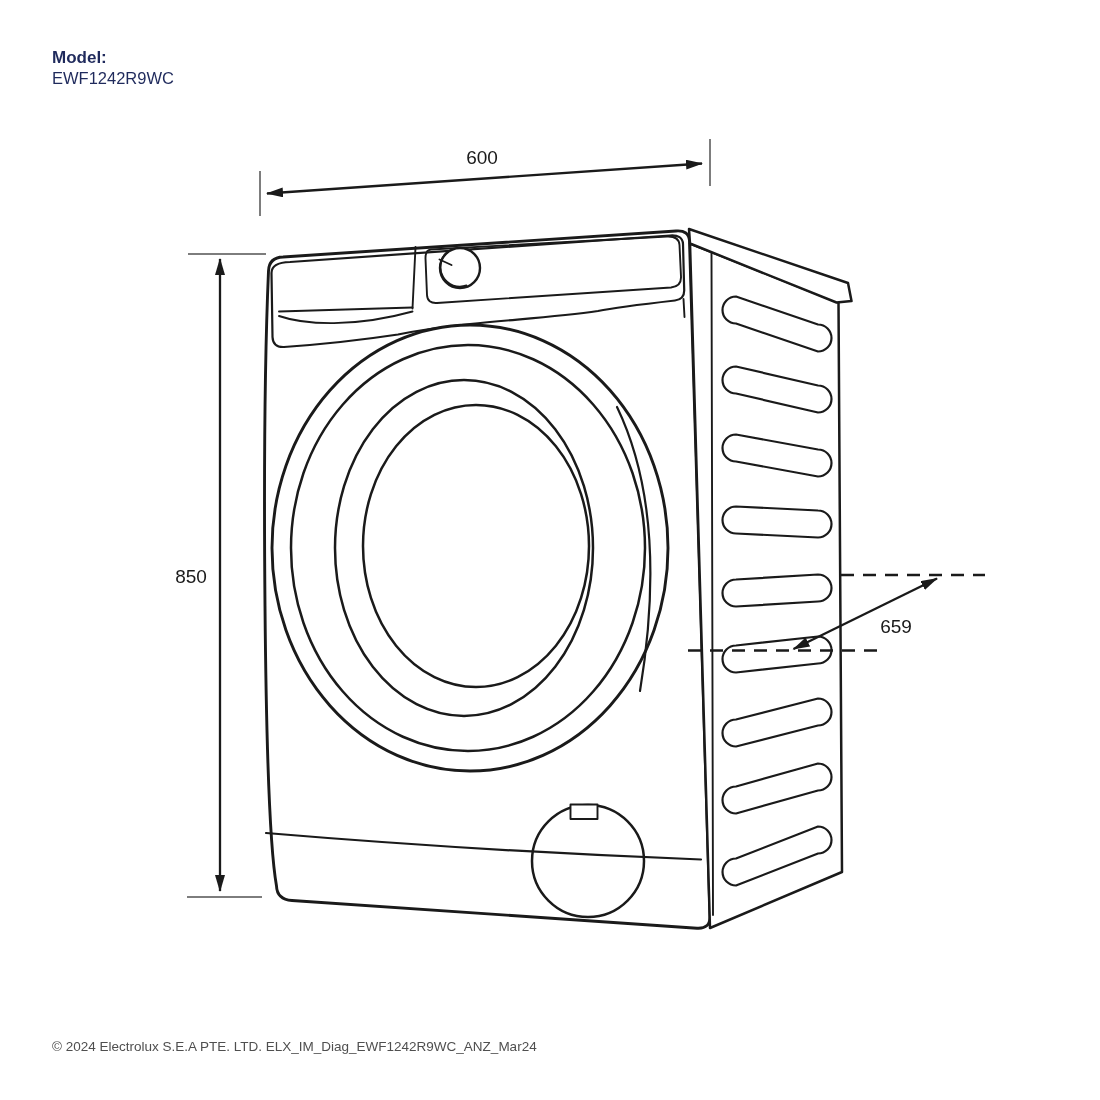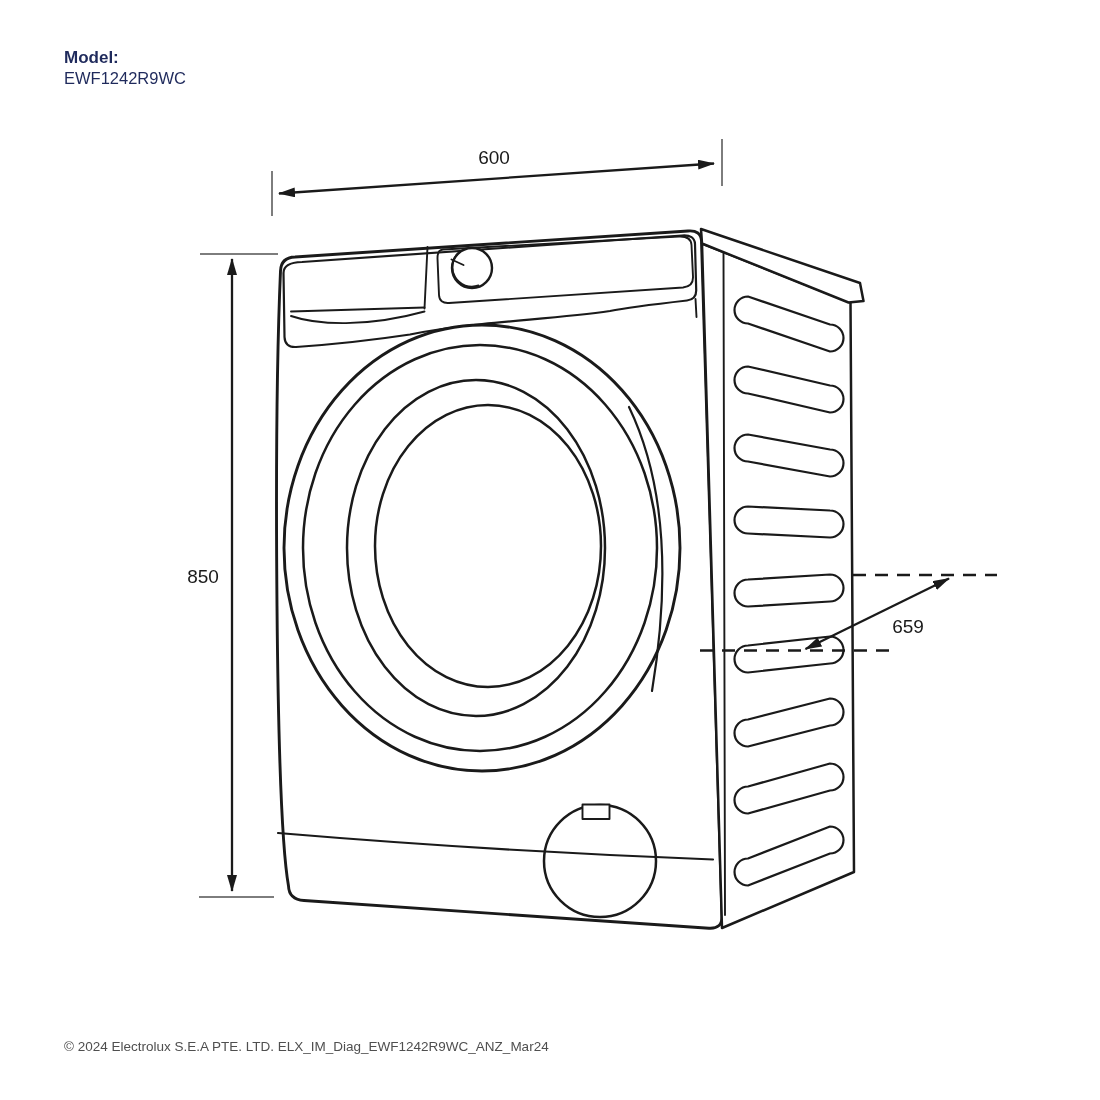--- a/index.html
+++ b/index.html
@@ -1,17 +1,17 @@
 <!DOCTYPE html>
 <html><head>
 <meta charset="utf-8">
 <style>
   html,body{margin:0;padding:0;background:#ffffff;}
   .page{position:relative;width:988px;height:1100px;background:#ffffff;overflow:hidden;
-        font-family:"Liberation Sans", sans-serif;margin-left:12px;}
+        font-family:"Liberation Sans", sans-serif;}
   svg{position:absolute;left:0;top:0;}
   text{font-family:"Liberation Sans", sans-serif;}
   .model-label{font-size:17px;font-weight:bold;}
   .model-number{font-size:16.5px;}
   .dim-label{font-size:19px;}
   .footer-text{font-size:13.5px;}
   .mline{stroke:#1a1a1a;fill:none;stroke-linecap:round;stroke-linejoin:round;}
   .mfill{stroke:#1a1a1a;fill:#ffffff;stroke-linejoin:round;}
   .w3{stroke-width:2.9;} .w26{stroke-width:2.5;} .w22{stroke-width:2.2;} .w2{stroke-width:1.9;}
   .dimline{stroke:#1a1a1a;stroke-width:2.3;fill:none;}

